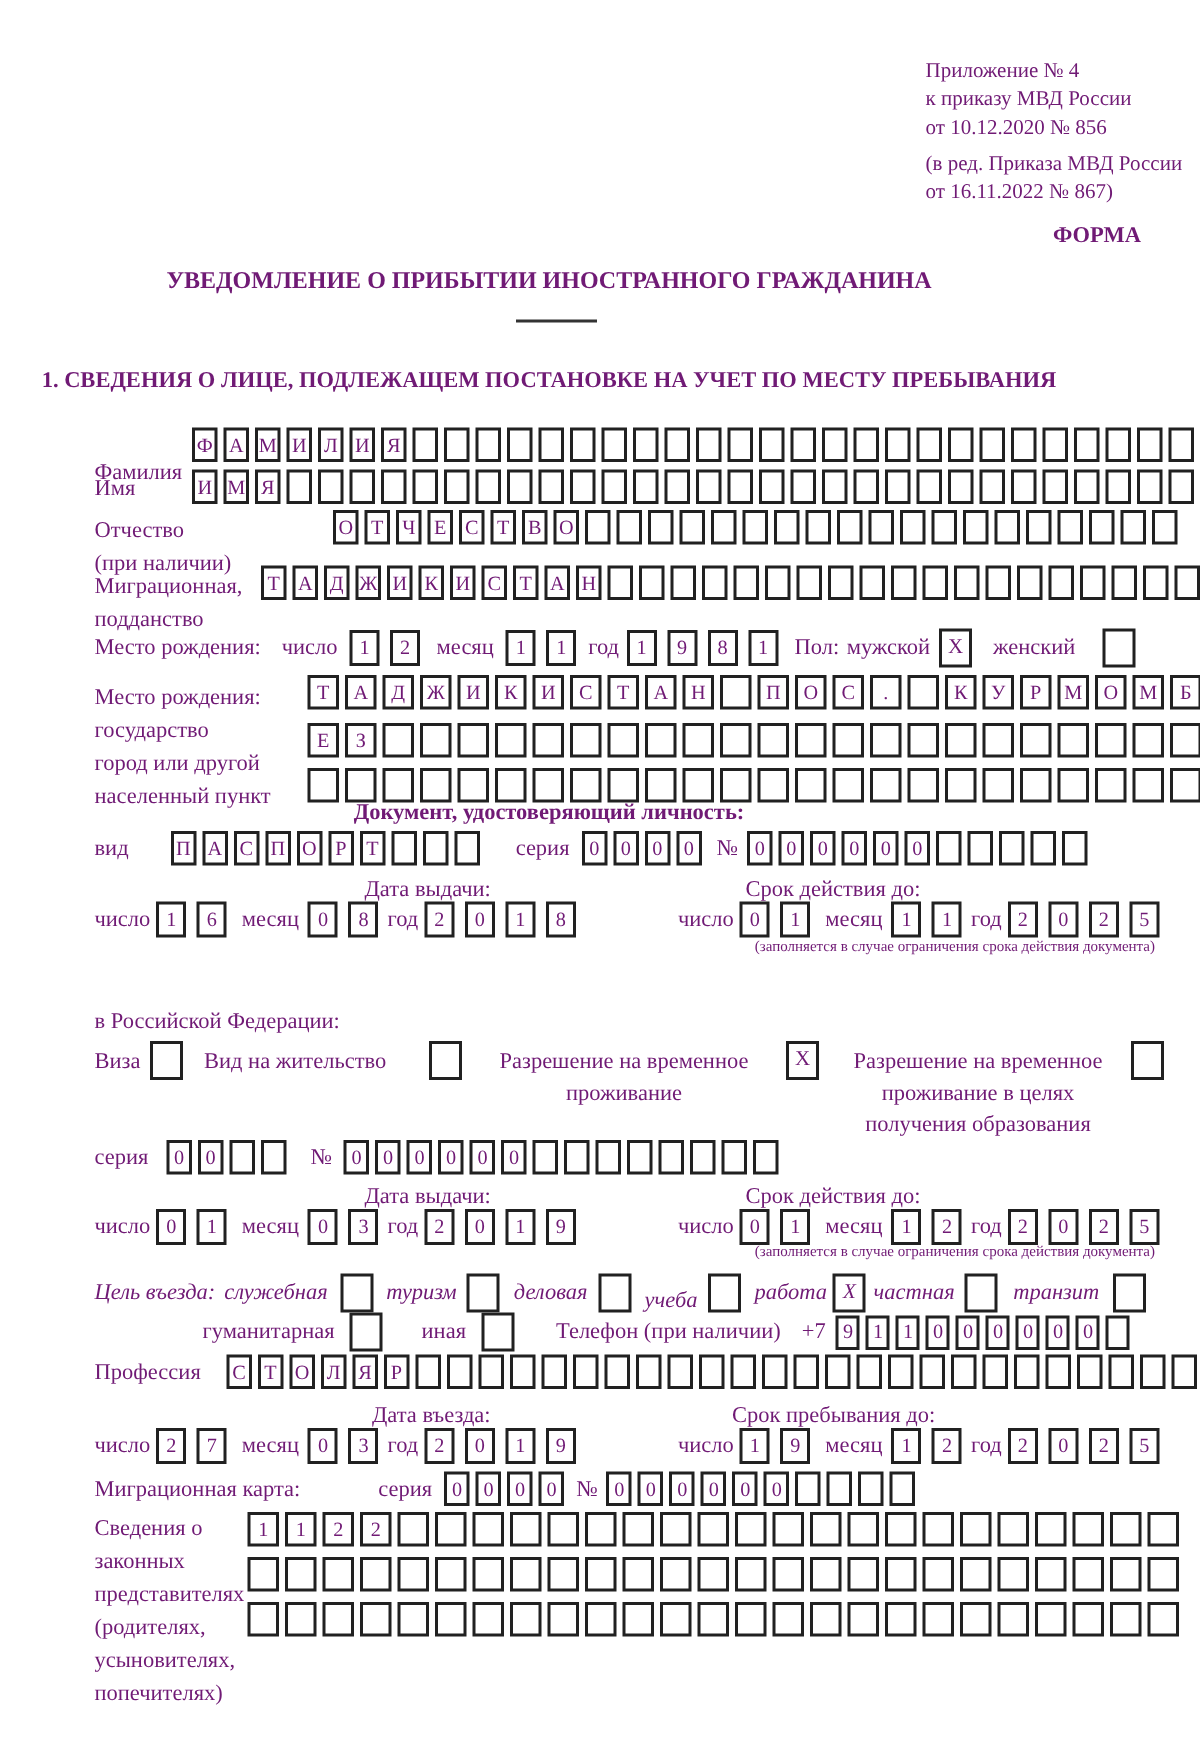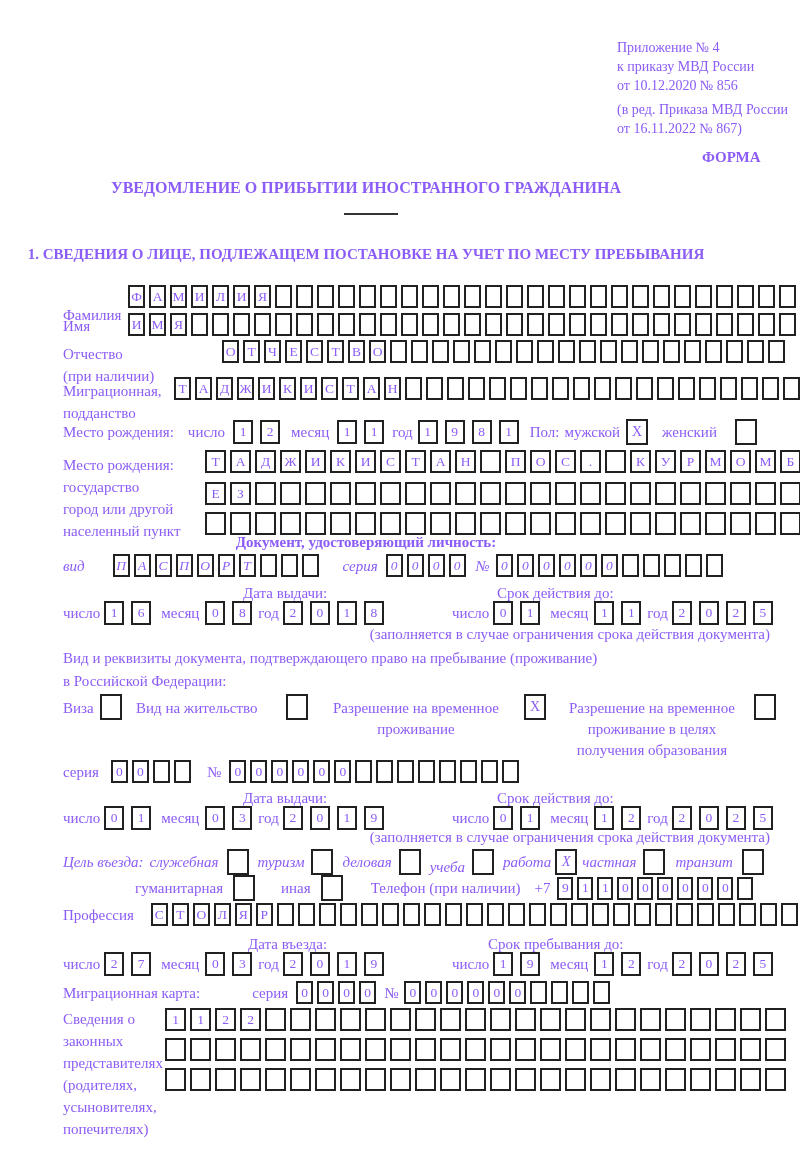--- a/index.html
+++ b/index.html
@@ -1,38 +1,38 @@
 <!DOCTYPE html>
 <html><head>
 <meta charset="utf-8">
 <style>
   html,body{margin:0;padding:0;background:#ffffff;}
   .page{position:relative;width:800px;height:1163px;background:#ffffff;
-        font-family:"Liberation Serif",serif;color:#8b5cf6;overflow:hidden;}
+        font-family:"Liberation Serif",serif;color:#701a75;overflow:hidden;}
   .abs{position:absolute;}
   .lbl{font-size:15px;line-height:20px;white-space:nowrap;}
   .b{font-weight:bold;}
   .flex{display:flex;align-items:center;}
   .cells{display:flex;gap:4px;flex:none;}
   .cell{flex:none;width:13px;height:19px;border:2px solid #212121;
         display:flex;align-items:center;justify-content:center;
         font-size:13.5px;background:#fff;}
   .wide .cell{width:17px;}
   .datec{gap:7px;}
   .datec .cell{width:16px;height:20px;}
   .phone .cell{width:12px;}
   .checkbox{flex:none;width:18px;height:22px;border:2px solid #212121;
         display:flex;align-items:center;justify-content:center;font-size:14px;background:#fff;}
   .hdr p{margin:0;font-size:14px;line-height:19px;}
   .title{width:732px;text-align:center;font-weight:bold;font-size:16px;line-height:22px;}
   .blank-line{display:inline-block;width:54px;border-bottom:2px solid #333;
         height:14px;margin-left:10px;vertical-align:baseline;}
   .wrap-lbl{font-size:15px;line-height:21px;text-align:center;white-space:normal;}
   .rep-lines div{font-size:15px;line-height:22px;}
-  .note{font-size:15px;}
+  .note{font-size:10px;}
 </style>
 </head>
 <body>
 
 <div class="page">
 
   <div class="abs hdr" style="left:617px;top:38px;">
     <p>Приложение № 4</p>
     <p>к приказу МВД России</p>
     <p>от 10.12.2020 № 856</p>
@@ -292,21 +292,21 @@
       <span class="cell"></span>
       <span class="cell"></span>
       <span class="cell"></span>
       <span class="cell"></span>
       <span class="cell"></span>
       <span class="cell"></span>
       <span class="cell"></span>
     </div>
 
   <div class="abs title" style="left:0;top:531px;font-size:15px;">Документ, удостоверяющий личность:</div>
-  <div class="abs flex" style="left:63px;top:554px;font-style:italic;">
+  <div class="abs flex" style="left:63px;top:554px;">
     <span class="lbl">вид</span>
     <span class="cells" style="margin-left:28px;">
         <span class="cell">П</span>
         <span class="cell">А</span>
         <span class="cell">С</span>
         <span class="cell">П</span>
         <span class="cell">О</span>
         <span class="cell">Р</span>
         <span class="cell">Т</span>
         <span class="cell"></span>
@@ -370,21 +370,20 @@
     <span class="lbl" style="margin-left:6px;">год</span>
     <span class="cells datec" style="margin-left:4px;">
         <span class="cell">2</span>
         <span class="cell">0</span>
         <span class="cell">2</span>
         <span class="cell">5</span>
       </span>
   </div>
   <div class="abs note" style="left:330px;top:626px;width:440px;text-align:right;">(заполняется в случае ограничения срока действия документа)</div>
 
-  <div class="abs lbl" style="left:63px;top:648px;">Вид и реквизиты документа, подтверждающего право на пребывание (проживание)</div>
   <div class="abs lbl" style="left:63px;top:671px;">в Российской Федерации:</div>
 
   <div class="abs lbl" style="left:63px;top:698px;">Виза</div>
   <div class="abs checkbox" style="left:100px;top:694px;"></div>
   <div class="abs lbl" style="left:136px;top:698px;">Вид на жительство</div>
   <div class="abs checkbox" style="left:286px;top:694px;"></div>
   <div class="abs wrap-lbl" style="left:315px;top:698px;width:202px;">Разрешение на временное проживание</div>
   <div class="abs checkbox" style="left:524px;top:694px;">X</div>
   <div class="abs wrap-lbl" style="left:557px;top:698px;width:190px;">Разрешение на временное проживание в целях получения образования</div>
   <div class="abs checkbox" style="left:754px;top:694px;"></div>

